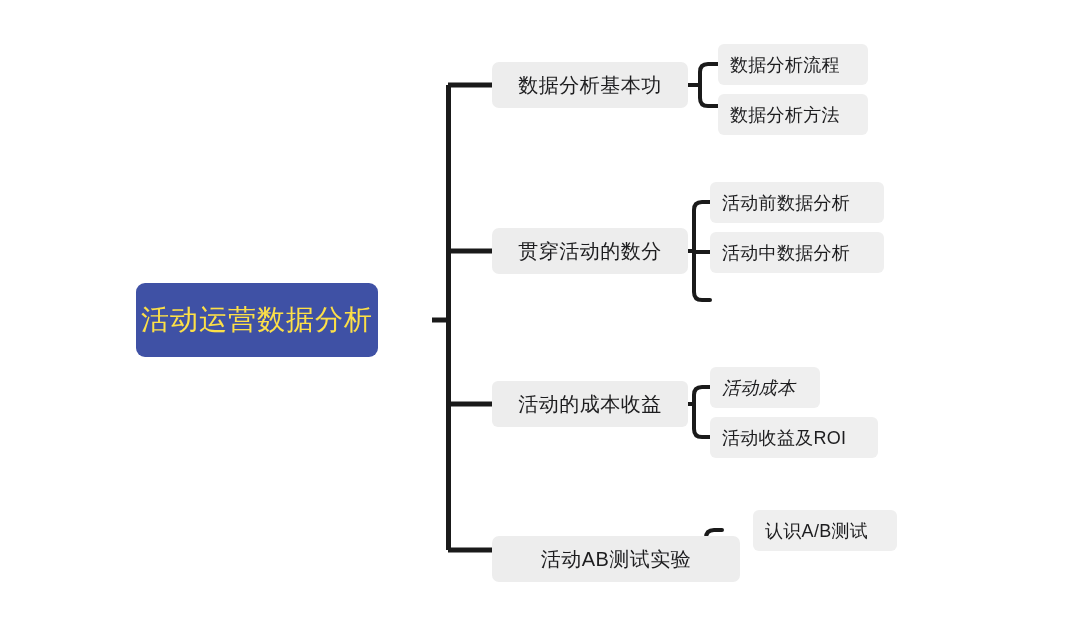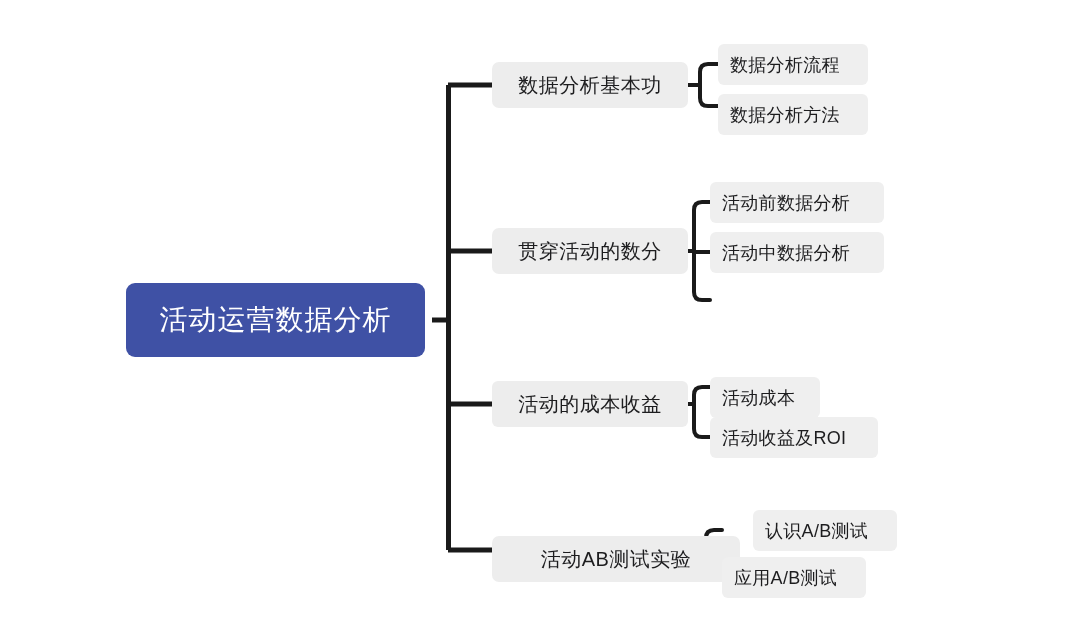--- a/index.html
+++ b/index.html
@@ -30,28 +30,28 @@
     pointer-events: none;
   }
   .node {
     position: absolute;
     display: flex;
     align-items: center;
     box-sizing: border-box;
     white-space: nowrap;
   }
   .root-node {
-    left: 126px;
+    left: 136px;
     top: 283px;
-    width: 299px;
+    width: 242px;
     height: 74px;
     background: #3f51a5;
     border-radius: 9px;
     justify-content: center;
-    color: #ffffff;
+    color: #fde047;
     font-size: 28px;
     letter-spacing: 1px;
   }
   .branch-node {
     height: 46px;
     background: #ededed;
     border-radius: 7px;
     justify-content: center;
     color: #1d1d1f;
     font-size: 20px;
@@ -72,21 +72,21 @@
   .branch-b3 { left: 492px; top: 381px; width: 196px; border-radius: 6px; }
   .branch-b4 { left: 492px; top: 536px; width: 248px; }
 
   .leaf-b1-0 { left: 718px; top: 44px;  width: 150px; }
   .leaf-b1-1 { left: 718px; top: 94px;  width: 150px; }
 
   .leaf-b2-0 { left: 710px; top: 182px; width: 174px; }
   .leaf-b2-1 { left: 710px; top: 232px; width: 174px; }
   .leaf-b2-2 { left: 710px; top: 282px; width: 174px; }
 
-  .leaf-b3-0 { left: 710px; top: 377px; width: 110px; }
+  .leaf-b3-0 { left: 710px; top: 367px; width: 110px; font-style: italic; }
   .leaf-b3-1 { left: 710px; top: 417px; width: 168px; align-items: center; }
 
   .leaf-b4-0 { left: 722px; top: 510px; width: 144px; margin-left: 31px; }
   .leaf-b4-1 { left: 722px; top: 557px; width: 144px; }
 </style>
 </head>
 <body>
 
 <div id="mindmap-canvas">
 
@@ -153,17 +153,14 @@
   <div class="node leaf-node leaf-b3-1">
     <span>活动收益及ROI</span>
   </div>
 
   <div class="node branch-node branch-b4">
     <span>活动AB测试实验</span>
   </div>
   <div class="node leaf-node leaf-b4-0">
     <span>认识A/B测试</span>
   </div>
-  <div class="node leaf-node leaf-b4-1">
-    <span>应用A/B测试</span>
-  </div>
 
 </div>
 
 </body></html>

